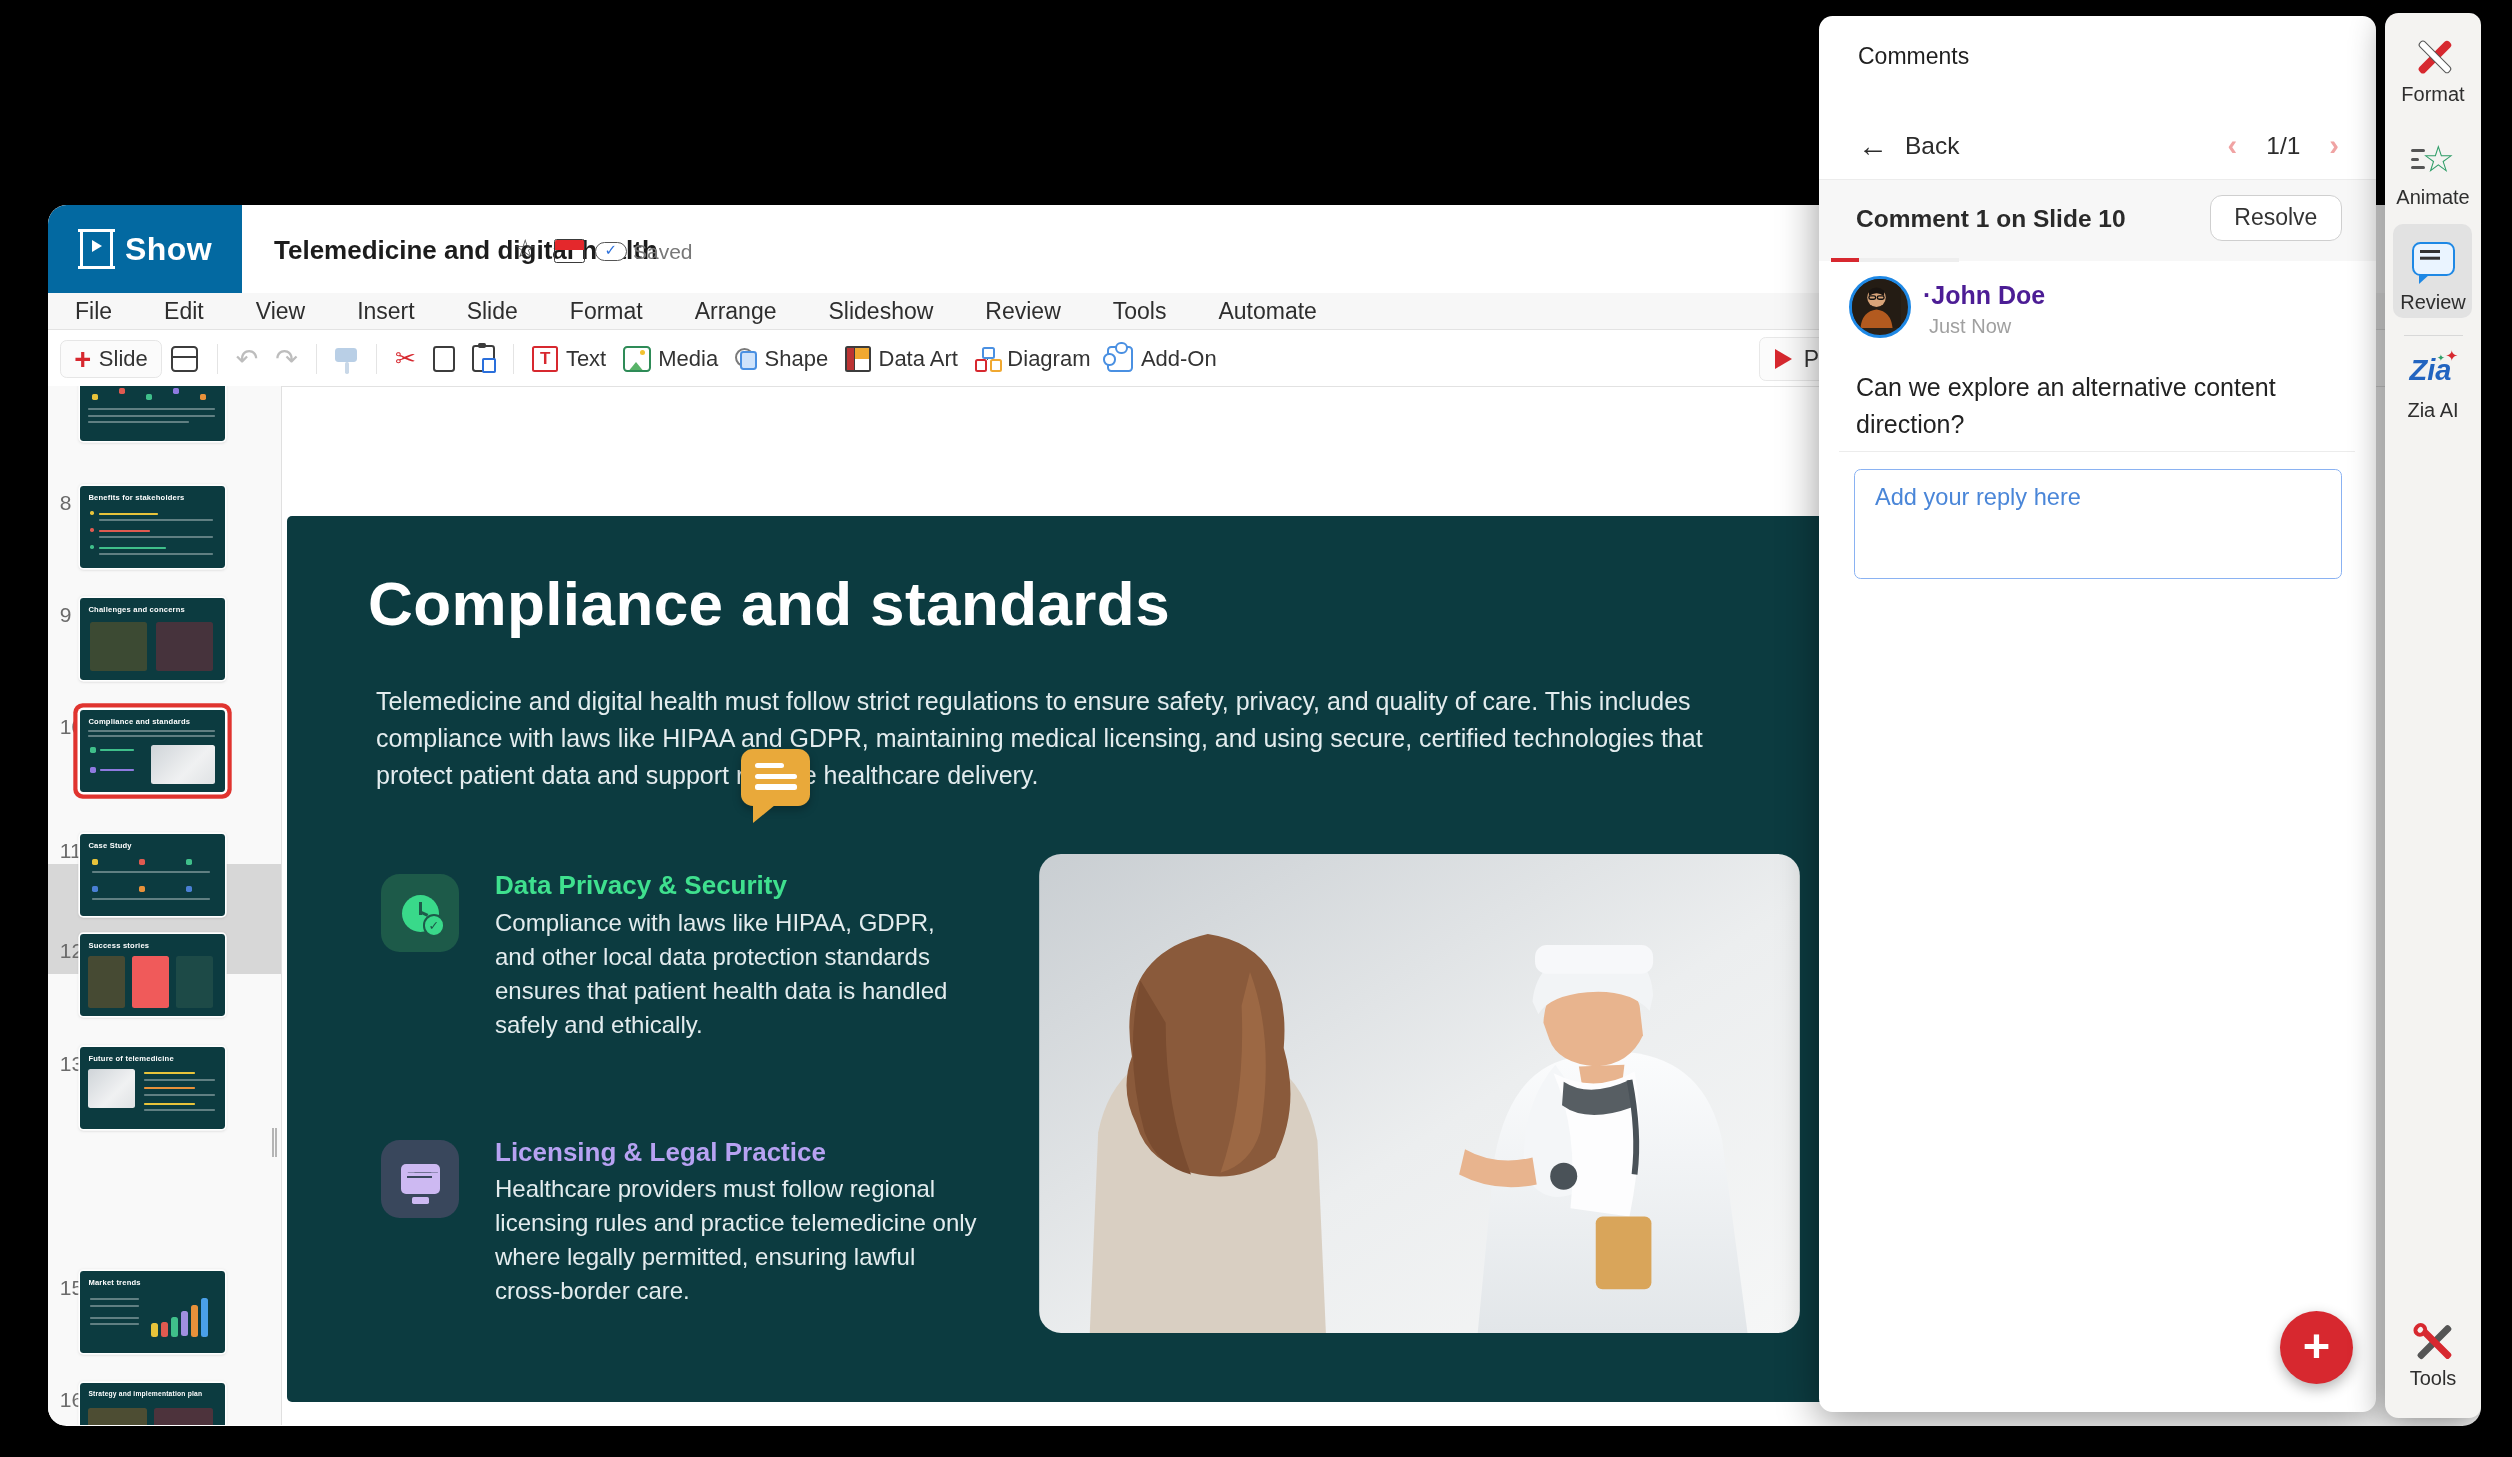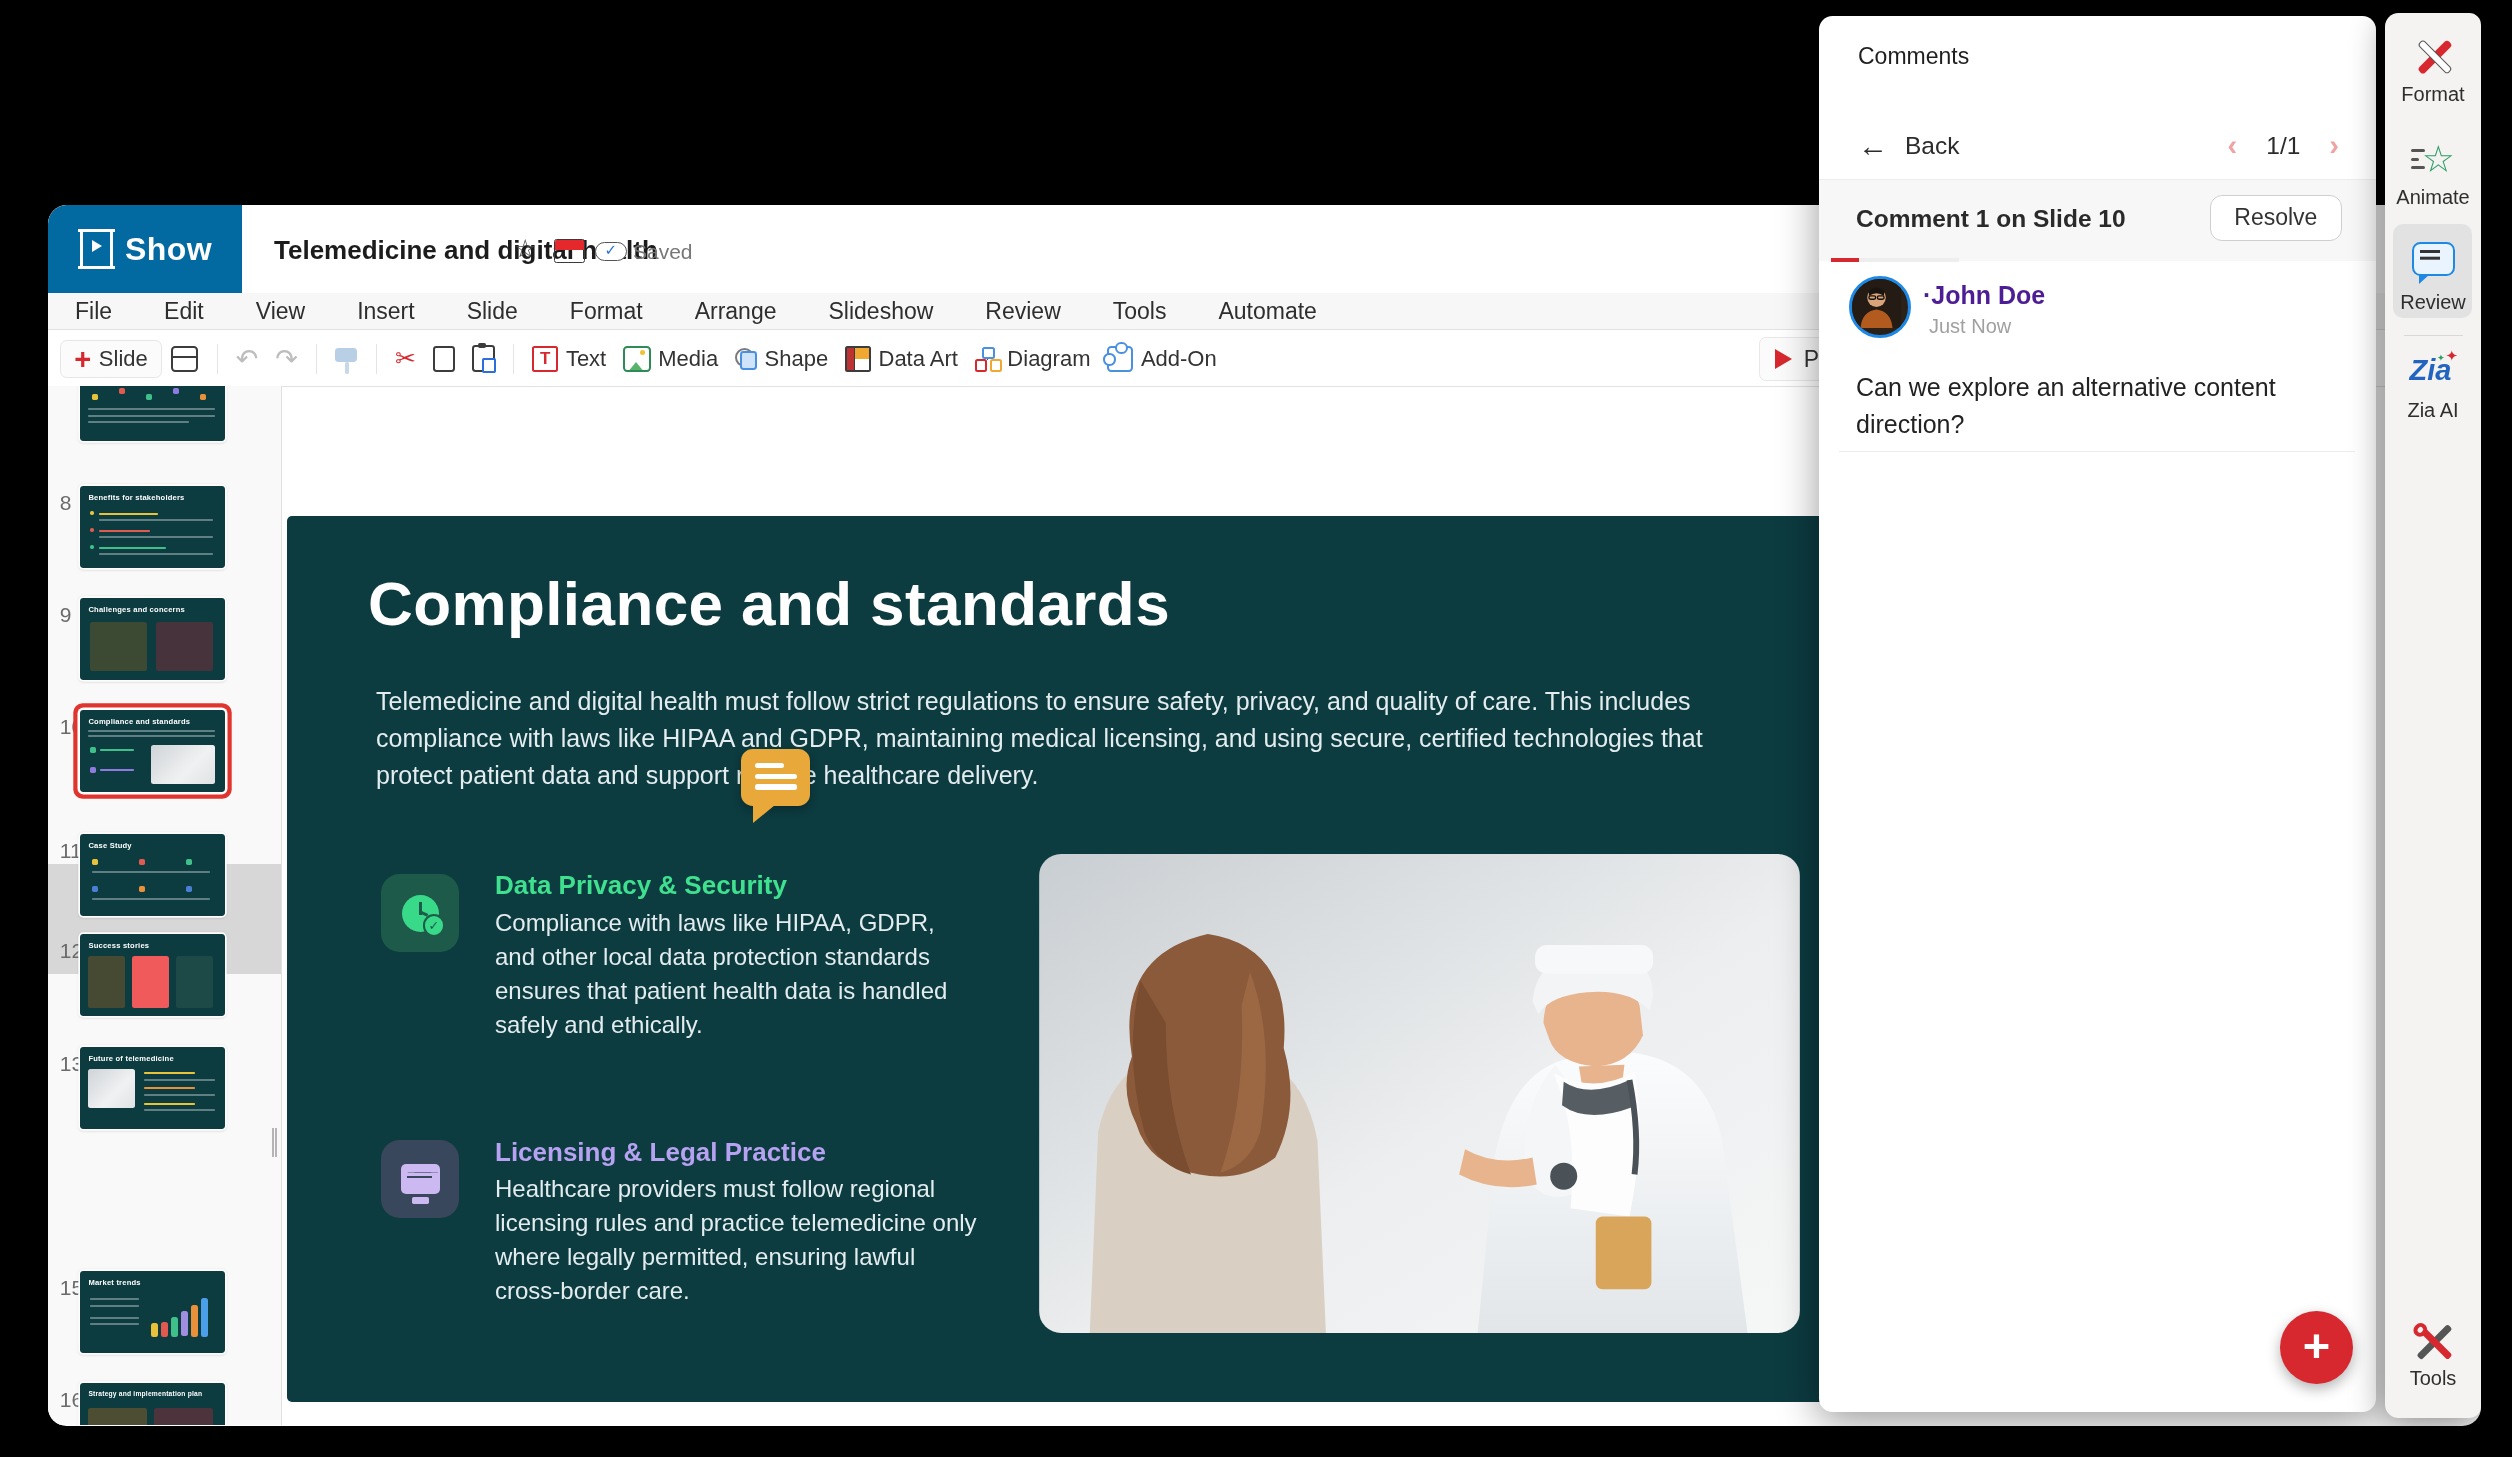--- a/index.html
+++ b/index.html
@@ -500,20 +500,23 @@
       <rect x="30" y="20" width="8" height="4" rx="2" fill="none" stroke="#111" stroke-width="1.6"></rect>
       <path d="M10 58 Q12 38 29 36 Q46 38 48 58 Z" fill="#b35a1f"></path>
     </svg>
   </div>
   <div class="cp-author">·<span>John Doe</span></div>
   <div class="cp-time">Just Now</div>
   <div class="cp-text">Can we explore an alternative content direction?</div>
 
   <div class="cp-div"></div>
 
+  <div class="reply-box">
+    <span class="reply-ph">Add your reply here</span>
+  </div>
 
   <div class="fab">
     <span>+</span>
   </div>
 </div>
 
 <div class="side-strip">
   <div class="strip-active"></div>
 
   <div class="strip-item" style="top:25px;">

